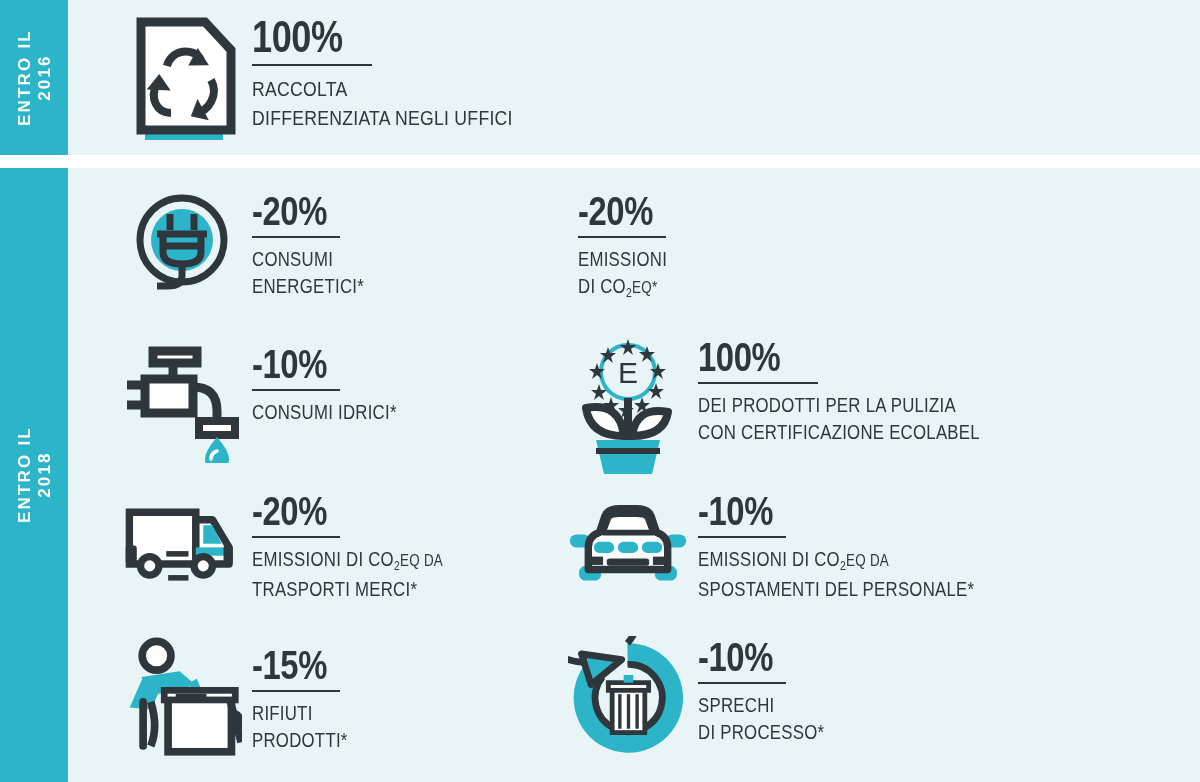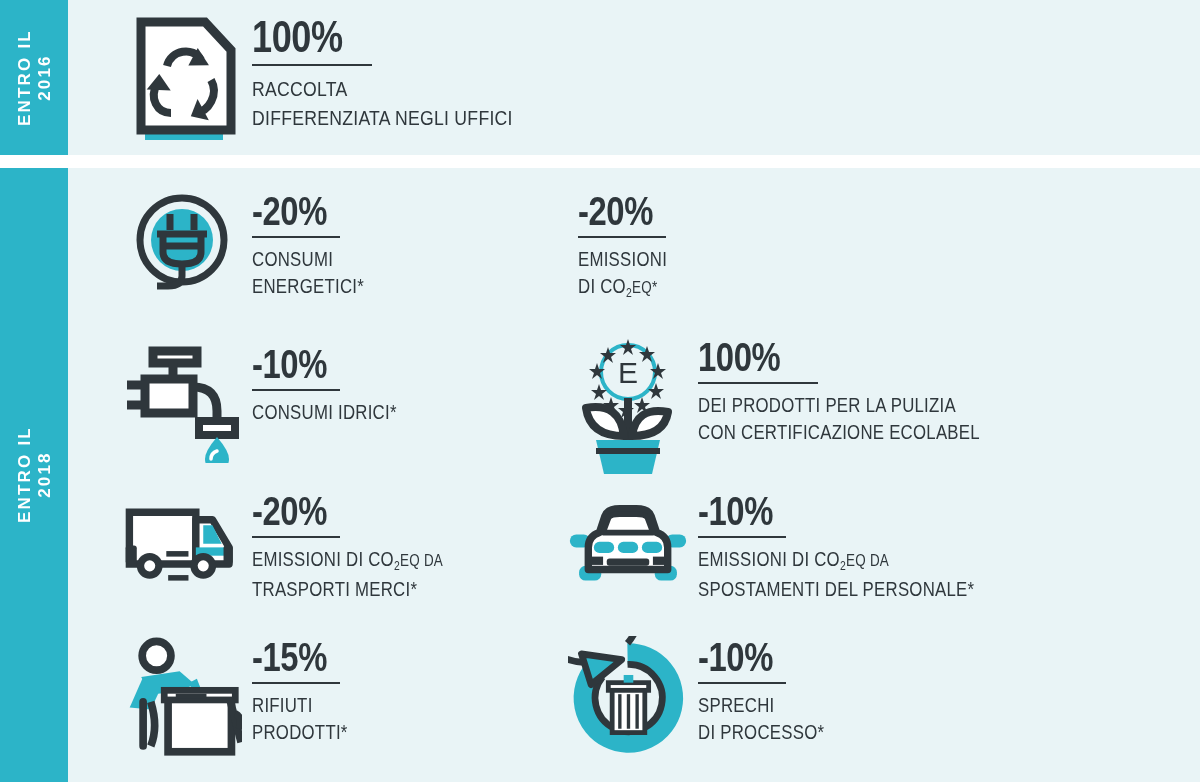--- a/index.html
+++ b/index.html
@@ -311,21 +311,21 @@
       <div class="text-box">
         <div class="pct">-10%</div>
         <div class="rule"></div>
         <div class="caption">
           <span class="line"><span>EMISSIONI DI CO</span><sub>2</sub><span class="sm">EQ DA</span></span>
           <span class="line">SPOSTAMENTI DEL PERSONALE*</span>
         </div>
       </div>
     </div>
 
-    <div class="item" style="left:122px; top:468px;">
+    <div class="item" style="left:122px; top:468px;align-items:center;">
       <div class="icon-box">
         <svg width="125" height="125" viewBox="0 0 125 125" aria-hidden="true">
           <circle cx="36" cy="18" r="15" fill="#FFFFFF" stroke="#2F373C" stroke-width="8"></circle>
           <path d="M20 40 L60 34 L76 48 L56 56 L30 58 Z" fill="#2CB4C8"></path>
           <path d="M8 72 L22 40 L44 44 L30 74 Z" fill="#2CB4C8"></path>
           <path d="M22 66 L22 112" fill="none" stroke="#2F373C" stroke-width="8" stroke-linecap="round"></path>
           <path d="M30 66 Q38 92 30 112" fill="#FFFFFF" stroke="#2F373C" stroke-width="8" stroke-linejoin="round"></path>
           <polygon points="70,46 78,42 82,52 74,56" fill="#2CB4C8"></polygon>
           <rect x="48" y="62" width="66" height="56" fill="#FFFFFF" stroke="#2F373C" stroke-width="8"></rect>
           <rect x="44" y="54" width="74" height="10" fill="#FFFFFF" stroke="#2F373C" stroke-width="7"></rect>

